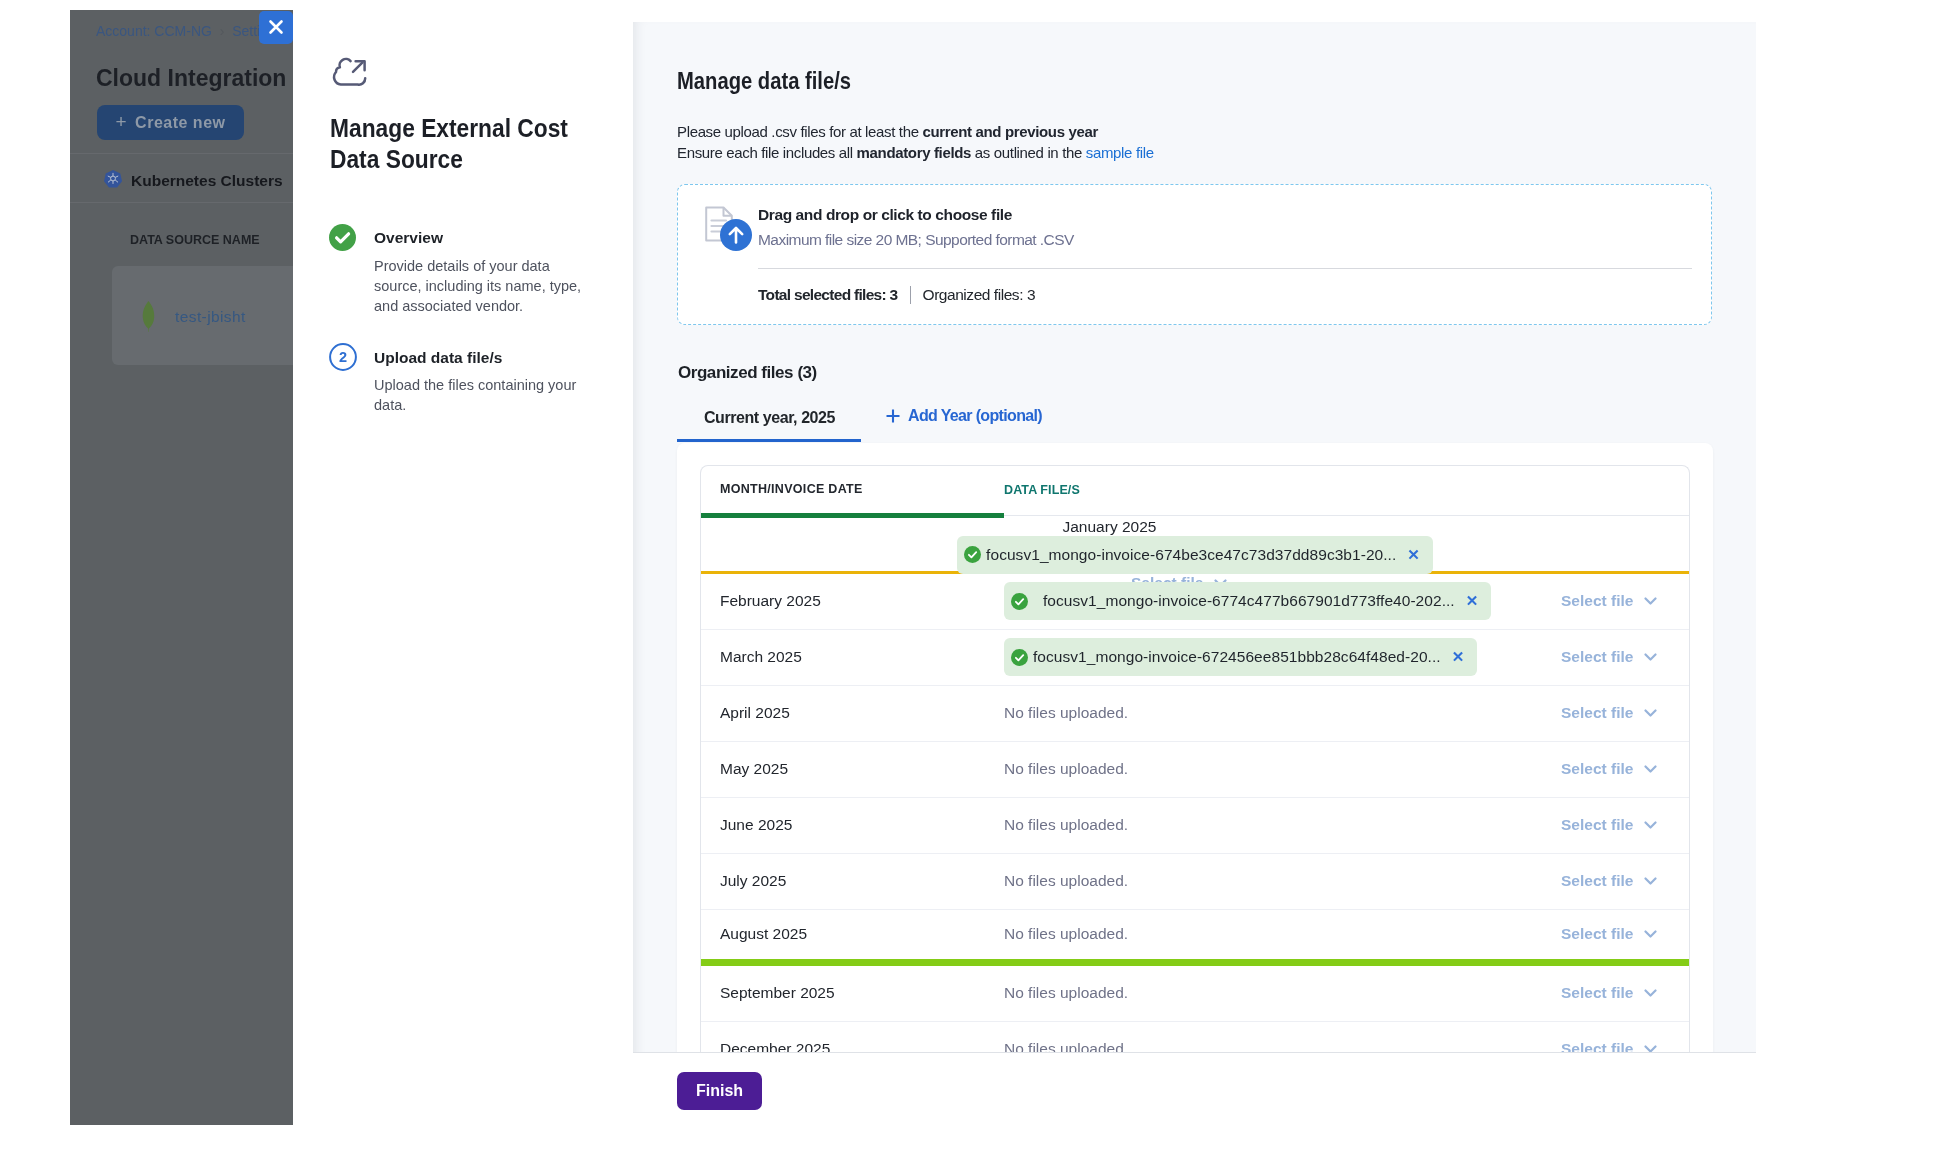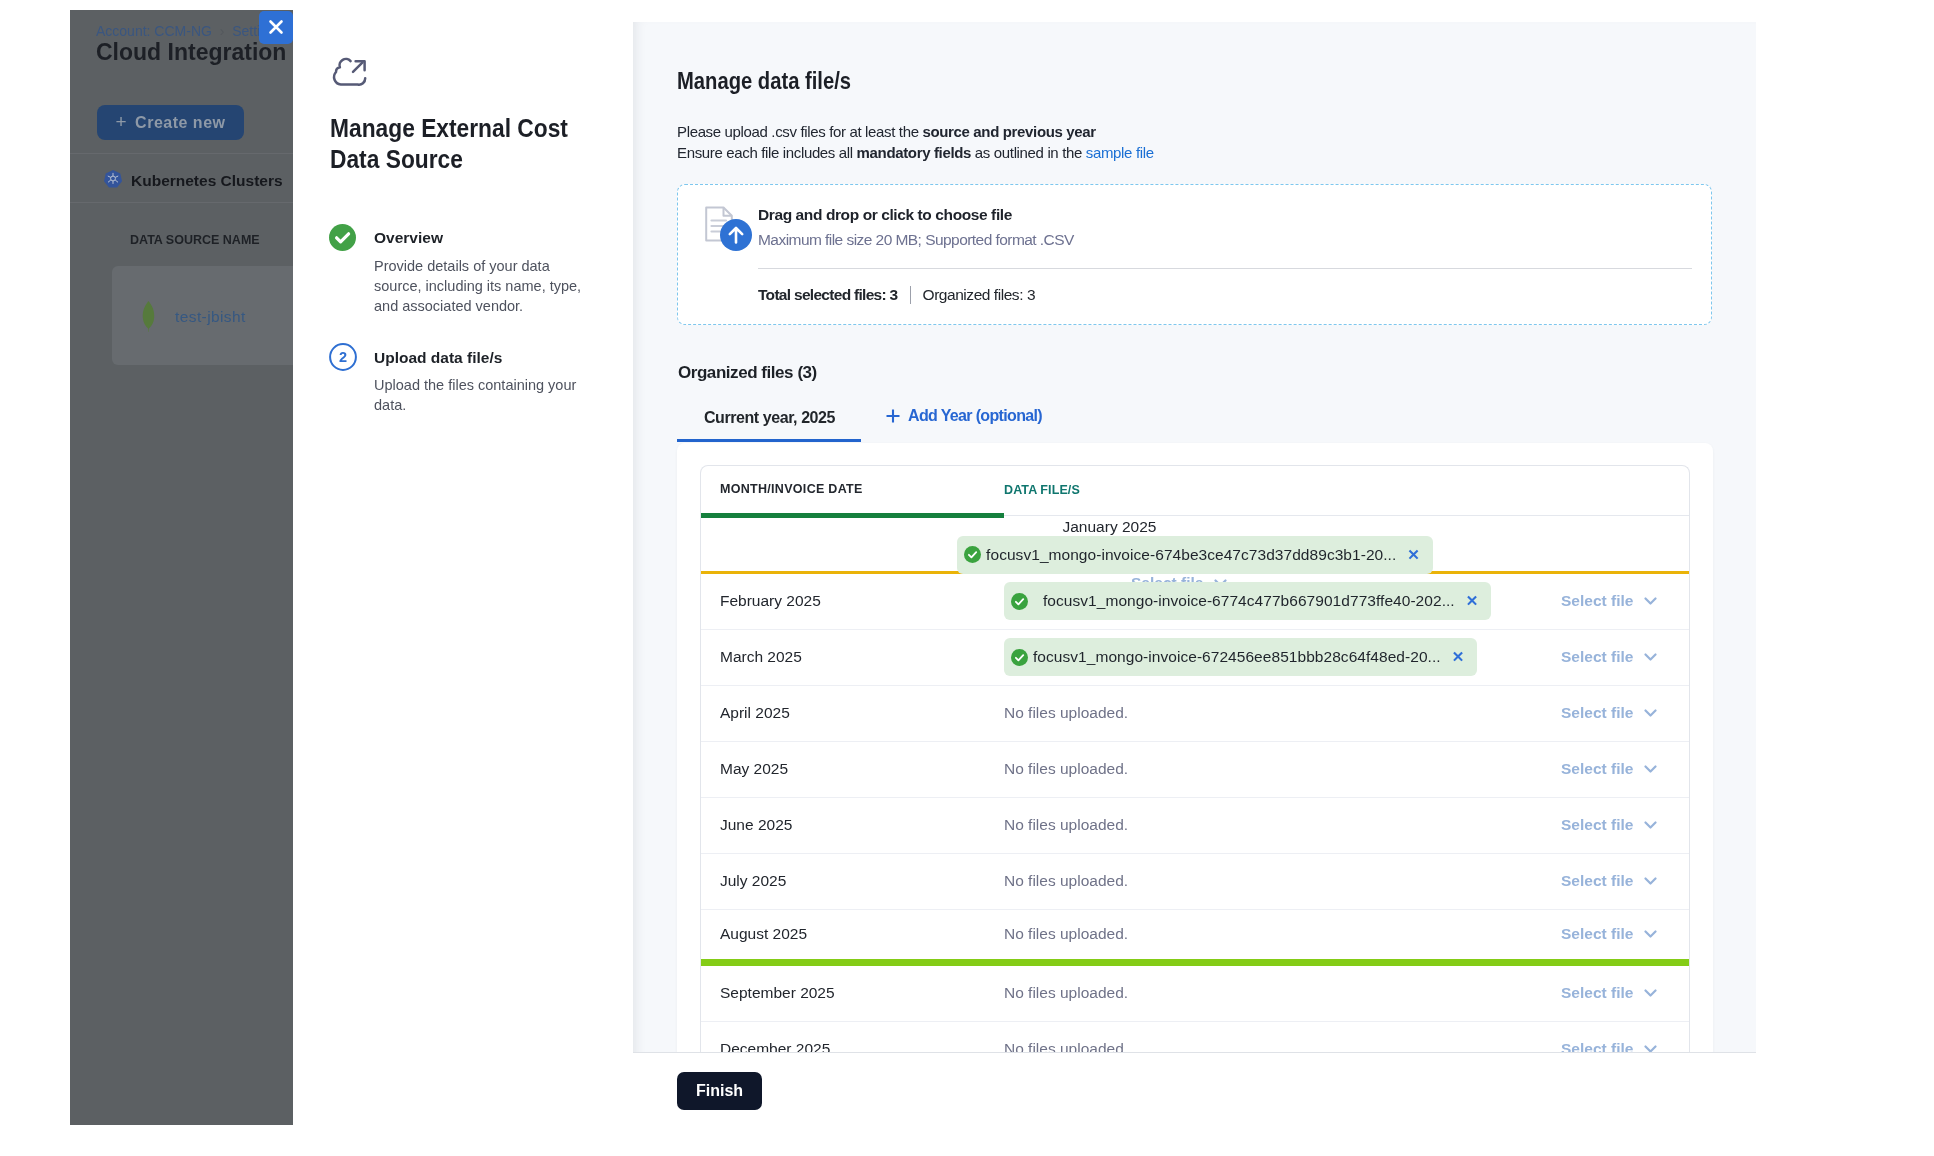--- a/index.html
+++ b/index.html
@@ -6,21 +6,21 @@
   html,body { width:1934px; height:1156px; background:#fff; font-family:"Liberation Sans", sans-serif; position:relative; overflow:hidden; }
   .abs { position:absolute; }
 </style>
 </head>
 <body>
 
 <div class="abs" id="dim" style="left:70px; top:10px; width:223px; height:1115px; background:#5c6063; overflow:hidden;">
 
   <div class="abs" style="left:26px; top:12.5px; font-size:14px; color:#3a5680; white-space:nowrap;">Account: CCM-NG&nbsp; <span style="color:#54585d;">›</span> &nbsp;Settings</div>
 
-  <div class="abs" style="left:26px; top:29px; font-size:23px; font-weight:bold; color:#1d2026; white-space:nowrap;">Cloud Integration</div>
+  <div class="abs" style="left:26px; top:55px; font-size:23px; font-weight:bold; color:#1d2026; white-space:nowrap;">Cloud Integration</div>
 
   <div class="abs" style="left:27px; top:95px; width:147px; height:35px; background:#254572; border-radius:8px; color:#8e99a7; font-size:16px; font-weight:bold; letter-spacing:0.5px; display:flex; align-items:center; justify-content:center; white-space:nowrap;"><span style="font-weight:400; font-size:19px; margin-right:8px; position:relative; top:-1px;">+</span>Create new</div>
 
   <div class="abs" style="left:0; top:143px; width:223px; height:1px; background:#66696d;"></div>
 
   <svg class="abs" style="left:34px; top:160px;" width="18" height="18" viewBox="0 0 18 18">
     <path d="M9 0.4 L16.9 4.2 L18.8 12.7 L13.4 19.5 L4.6 19.5 L-0.8 12.7 L1.1 4.2 Z" fill="#33549b" transform="scale(0.92) translate(0.8,-0.4)"></path>
     <g stroke="#c6cdd9" stroke-width="0.9" fill="none">
       <circle cx="9" cy="8.5" r="2.4"></circle>
       <path d="M9 2.9 V6.1 M3.8 6.0 L6.8 7.4 M4.0 12.3 L6.9 9.9 M9 13.9 V11 M14.0 12.3 L11.1 9.9 M14.2 6.0 L11.2 7.4"></path>
@@ -59,21 +59,21 @@
     <circle cx="14" cy="14" r="12.9" fill="#fff" stroke="#2e6fd2" stroke-width="2"></circle>
     <text x="14" y="19" text-anchor="middle" font-size="14.5" font-weight="bold" fill="#2e6fd2" font-family="Liberation Sans, sans-serif">2</text>
   </svg>
   <div class="abs" style="left:81px; top:339px; font-size:15.5px; font-weight:bold; color:#1d2127;">Upload data file/s</div>
   <div class="abs" style="left:81px; top:365px; width:212px; font-size:14.5px; line-height:20px; color:#4e525e;">Upload the files containing your data.</div>
 
   <div class="abs" id="mainbody" style="left:340px; top:12px; width:1123px; height:1042px; background:#f6f8fb; box-shadow:inset 10px 0 12px -8px rgba(40,45,60,0.10);">
 
     <div class="abs" style="left:44px; top:44.6px; font-size:24px; font-weight:bold; color:#1c1f26; white-space:nowrap; transform:scaleX(0.842); transform-origin:left top;">Manage data file/s</div>
 
-    <div class="abs" style="left:44px; top:100px; font-size:15px; letter-spacing:-0.35px; line-height:20.5px; color:#212630; white-space:nowrap;">Please upload .csv files for at least the <b>source and previous year</b><br>Ensure each file includes all <b>mandatory fields</b> as outlined in the <span style="color:#1a6fd4;">sample file</span></div>
+    <div class="abs" style="left:44px; top:100px; font-size:15px; letter-spacing:-0.35px; line-height:20.5px; color:#212630; white-space:nowrap;">Please upload .csv files for at least the <b>current and previous year</b><br>Ensure each file includes all <b>mandatory fields</b> as outlined in the <span style="color:#1a6fd4;">sample file</span></div>
 
     <div class="abs" style="left:44px; top:162px; width:1035px; height:141px; background:#fff; border:1.5px dashed #7ec7ee; border-radius:8px;"></div>
 
     <svg class="abs" style="left:71px; top:184px;" width="30" height="36" viewBox="0 0 30 36" fill="none">
       <path d="M2.2 1.5 H19.5 L27.8 9.8 V34.5 H2.2 Z" stroke="#c3c7d3" stroke-width="2" stroke-linejoin="round"></path>
       <path d="M19.5 1.5 V9.8 H27.8" stroke="#c3c7d3" stroke-width="2" stroke-linejoin="round"></path>
       <path d="M7.5 14.5 H22 M7.5 20 H22 M7.5 25.5 H16" stroke="#c9cdd8" stroke-width="2.2" stroke-linecap="round"></path>
     </svg>
     <svg class="abs" style="left:87px; top:197px;" width="32" height="32" viewBox="0 0 32 32">
       <circle cx="16" cy="16" r="16" fill="#2e72d4"></circle>
@@ -194,20 +194,20 @@
             <div style="flex:1;"><span style="color:#6f7288;">No files uploaded.</span></div>
             <div style="width:128px; flex:0 0 auto; color:#97b3da; font-weight:bold; font-size:15.5px; white-space:nowrap;">Select file <svg width="13" height="9" viewBox="0 0 13 9" style="margin-left:6px;">
                 <path d="M1.5 1.5 L6.5 6.5 L11.5 1.5" stroke="#97b3da" stroke-width="2.2" fill="none" stroke-linecap="round" stroke-linejoin="round"></path>
               </svg></div>
           </div>
 </div>
     </div>
   </div>
 
   <div class="abs" style="left:340px; top:1042px; width:1123px; height:73px; background:#fff; border-top:1px solid #dfe2e7;"></div>
-  <div class="abs" style="left:384px; top:1062px; width:85px; height:38px; background:#0f172a; border-radius:7px; color:#fff; font-size:16px; font-weight:bold; display:flex; align-items:center; justify-content:center;">Finish</div>
+  <div class="abs" style="left:384px; top:1062px; width:85px; height:38px; background:#4c1d95; border-radius:7px; color:#fff; font-size:16px; font-weight:bold; display:flex; align-items:center; justify-content:center;">Finish</div>
 
   <div class="abs" style="left:-34px; top:1px; width:34px; height:33px; background:#2e70d5; border-radius:5px;">
     <svg width="34" height="33" viewBox="0 0 34 33">
         <path d="M11.5 10.5 L22.5 21.5 M22.5 10.5 L11.5 21.5" stroke="#fff" stroke-width="2.6" stroke-linecap="round"></path>
       </svg>
   </div>
 </div>
 
 </body></html>

